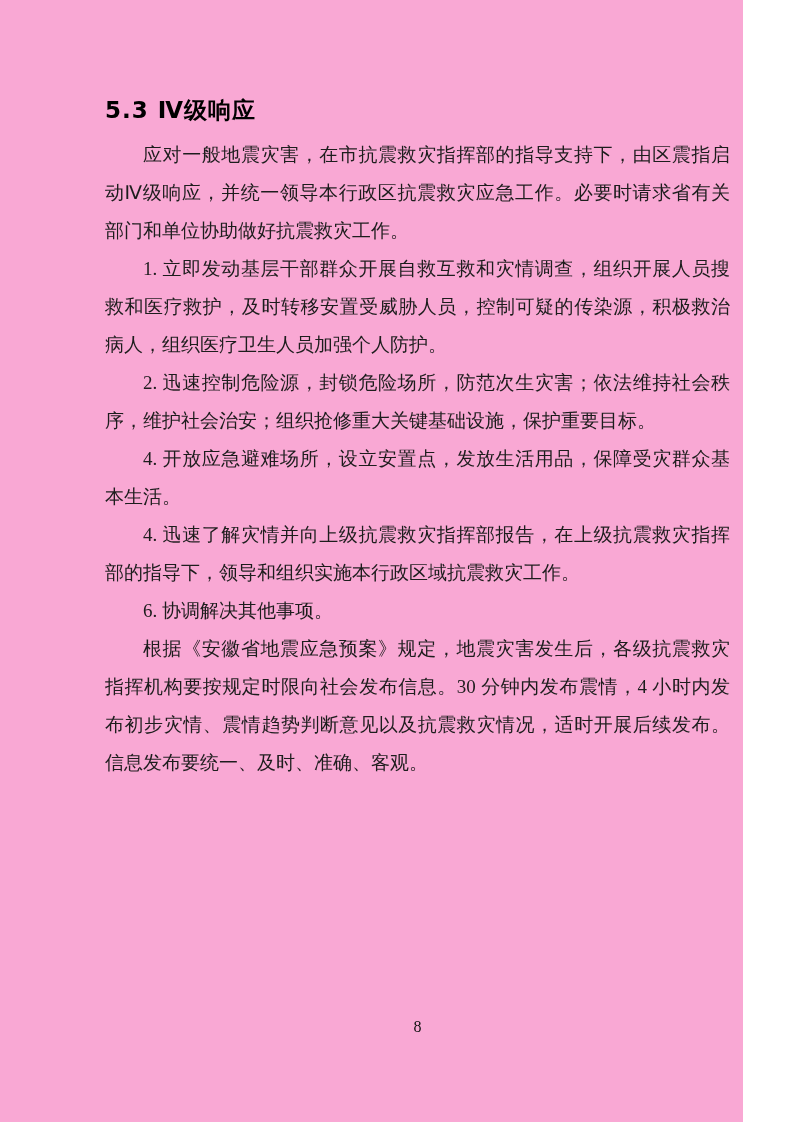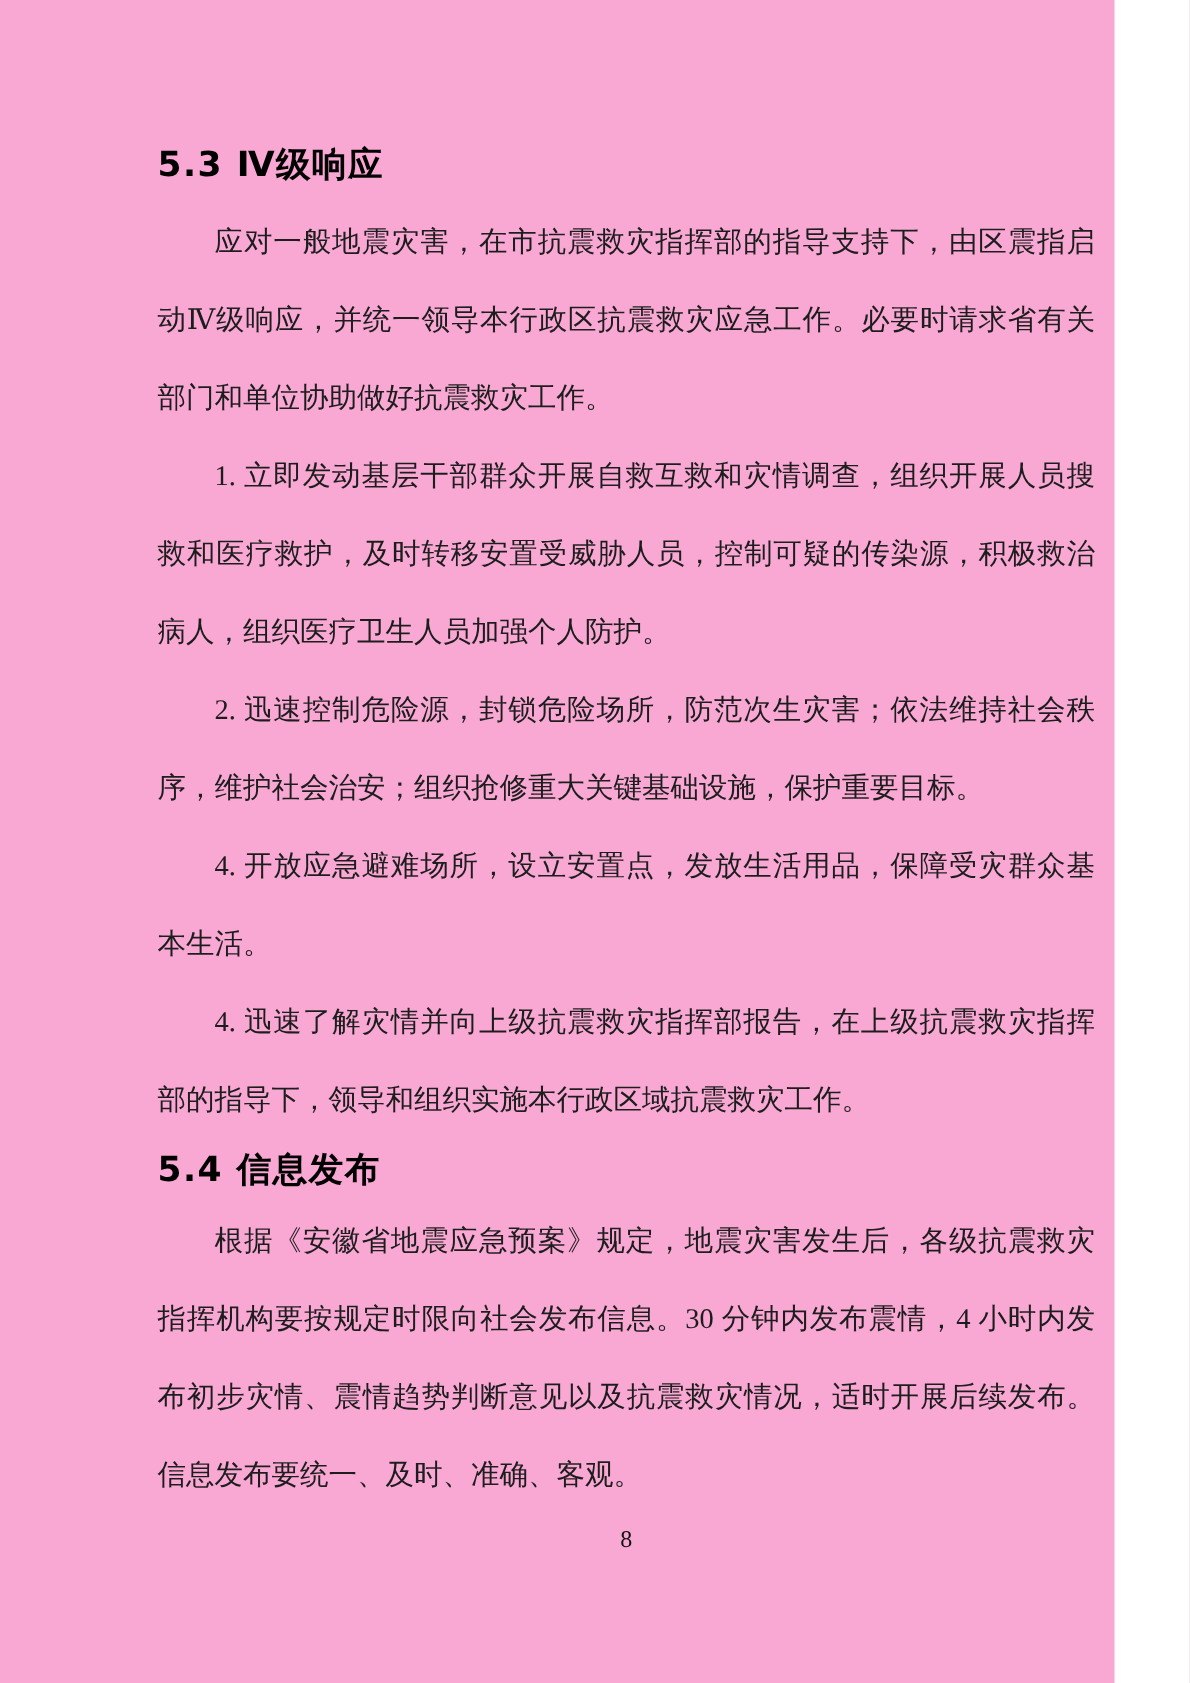--- a/index.html
+++ b/index.html
@@ -31,23 +31,24 @@
     color: #000000;
     margin: 0 0 8px 0;
   }
   .sec-heading.second {
     margin-top: 2px;
     margin-bottom: 4px;
   }
   .para {
     margin: 0;
     font-size: 19px;
-    line-height: 52px;
+    line-height: 38px;
     text-align: justify;
     text-indent: 2em;
+    font-family: Liberation Serif, serif;
   }
   .page-number {
     position: absolute;
     top: 1018px;
     left: 105px;
     width: 625px;
     text-align: center;
     font-size: 16px;
     color: #111111;
   }
@@ -64,22 +65,22 @@
 
     <p class="para">1. 立即发动基层干部群众开展自救互救和灾情调查，组织开展人员搜救和医疗救护，及时转移安置受威胁人员，控制可疑的传染源，积极救治病人，组织医疗卫生人员加强个人防护。</p>
 
     <p class="para">2. 迅速控制危险源，封锁危险场所，防范次生灾害；依法维持社会秩序，维护社会治安；组织抢修重大关键基础设施，保护重要目标。</p>
 
     <p class="para">4. 开放应急避难场所，设立安置点，发放生活用品，保障受灾群众基本生活。</p>
 
     <p class="para">4. 迅速了解灾情并向上级抗震救灾指挥部报告，在上级抗震救灾指挥部的指导下，领导和组织实施本行政区域抗震救灾工作。</p>
 
 
+    <p class="para">6. 协调解决其他事项。</p>
 
-    <h2 class="sec-heading second">5.4 信息发布</h2>
 
     <p class="para">根据《安徽省地震应急预案》规定，地震灾害发生后，各级抗震救灾指挥机构要按规定时限向社会发布信息。30 分钟内发布震情，4 小时内发布初步灾情、震情趋势判断意见以及抗震救灾情况，适时开展后续发布。信息发布要统一、及时、准确、客观。</p>
 
 
   </div>
 
   <div class="page-number">8</div>
 </div>
 
 </body></html>

